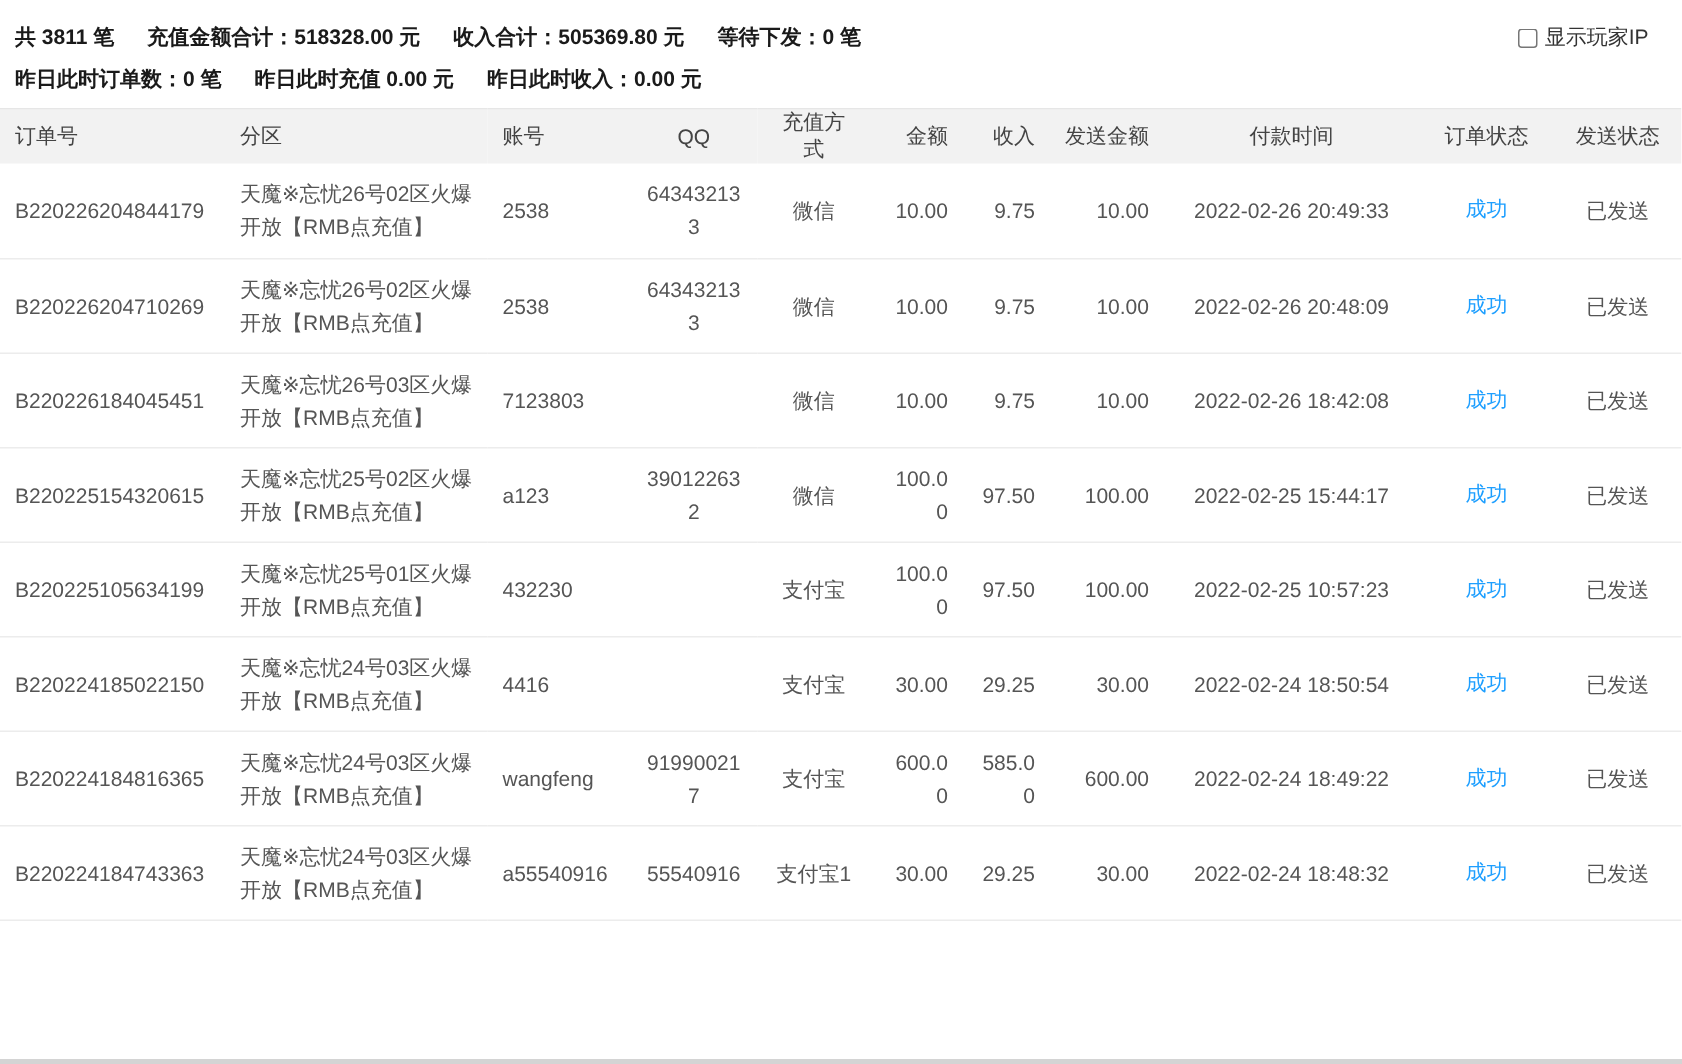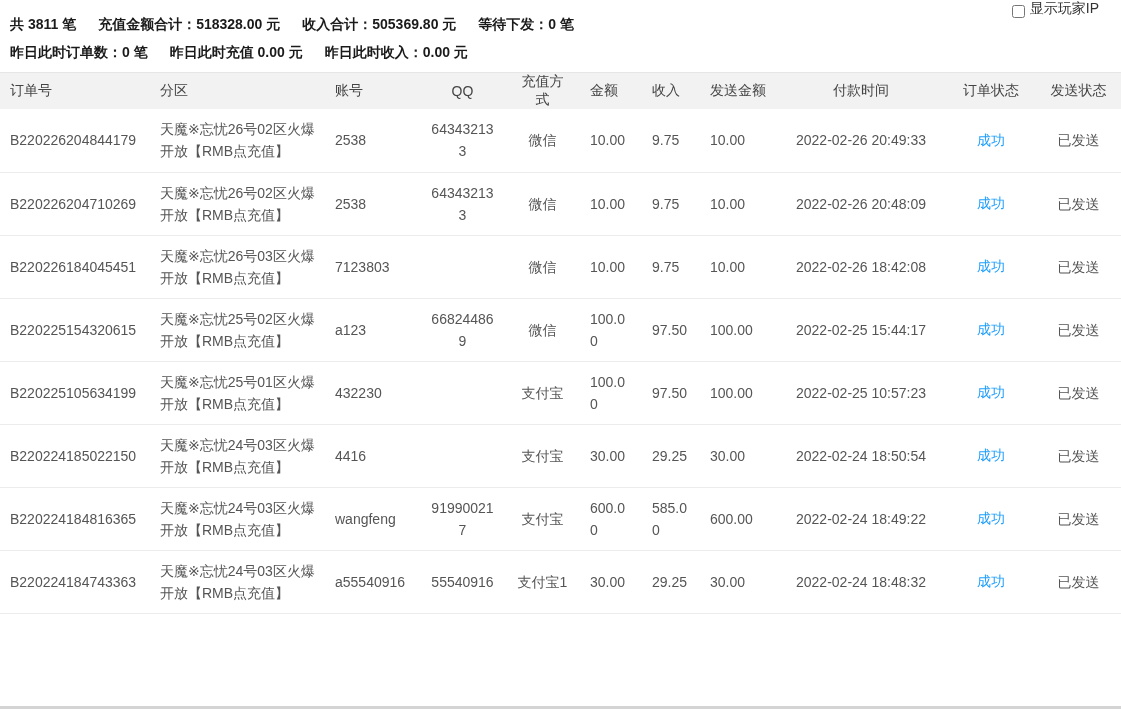--- a/index.html
+++ b/index.html
@@ -17,26 +17,26 @@
     font-weight: bold;
     color: #1a1a1a;
   }
   .summary-line {
     line-height: 28px;
     white-space: nowrap;
   }
   .summary-line span { margin-right: 22px; }
   .ip-toggle {
     position: absolute;
-    top: 0; right: 22px;
+    top: 16px; right: 22px;
     font-weight: normal;
     font-size: 14px;
     color: #333;
     display: flex;
-    align-items: flex-end;
+    align-items: center;
     cursor: pointer;
   }
   .ip-toggle input {
     width: 13px; height: 13px;
     margin-right: 5px;
     accent-color: #1E9FFF;
   }
   
   table {
     width: 1121px;
@@ -57,21 +57,21 @@
     height: 63px;
     border-bottom: 1px solid #ececec;
     padding: 0 10px;
     vertical-align: middle;
     line-height: 22px;
     word-break: break-all;
   }
   th:first-child, td:first-child { }
   .al { text-align: left; }
   .ac { text-align: center; }
-  .ar { text-align: left; }
+  .ar { text-align: right; }
   .status-link {
     color: #1E9FFF;
     text-decoration: none;
     cursor: pointer;
     font-family: Liberation Mono, monospace;
   }
   
   .hscrollbar {
     position: fixed;
     left: 0; bottom: 0;
@@ -161,21 +161,21 @@
         <td class="ar">9.75</td>
         <td class="ar">10.00</td>
         <td class="ac">2022-02-26 18:42:08</td>
         <td class="ac"><a class="status-link">成功</a></td>
         <td class="ac">已发送</td>
       </tr>
       <tr>
         <td class="al">B220225154320615</td>
         <td class="al">天魔※忘忧25号02区火爆开放【RMB点充值】</td>
         <td class="al">a123</td>
-        <td class="ac">668244869</td>
+        <td class="ac">390122632</td>
         <td class="ac">微信</td>
         <td class="ar">100.00</td>
         <td class="ar">97.50</td>
         <td class="ar">100.00</td>
         <td class="ac">2022-02-25 15:44:17</td>
         <td class="ac"><a class="status-link">成功</a></td>
         <td class="ac">已发送</td>
       </tr>
       <tr>
         <td class="al">B220225105634199</td>

